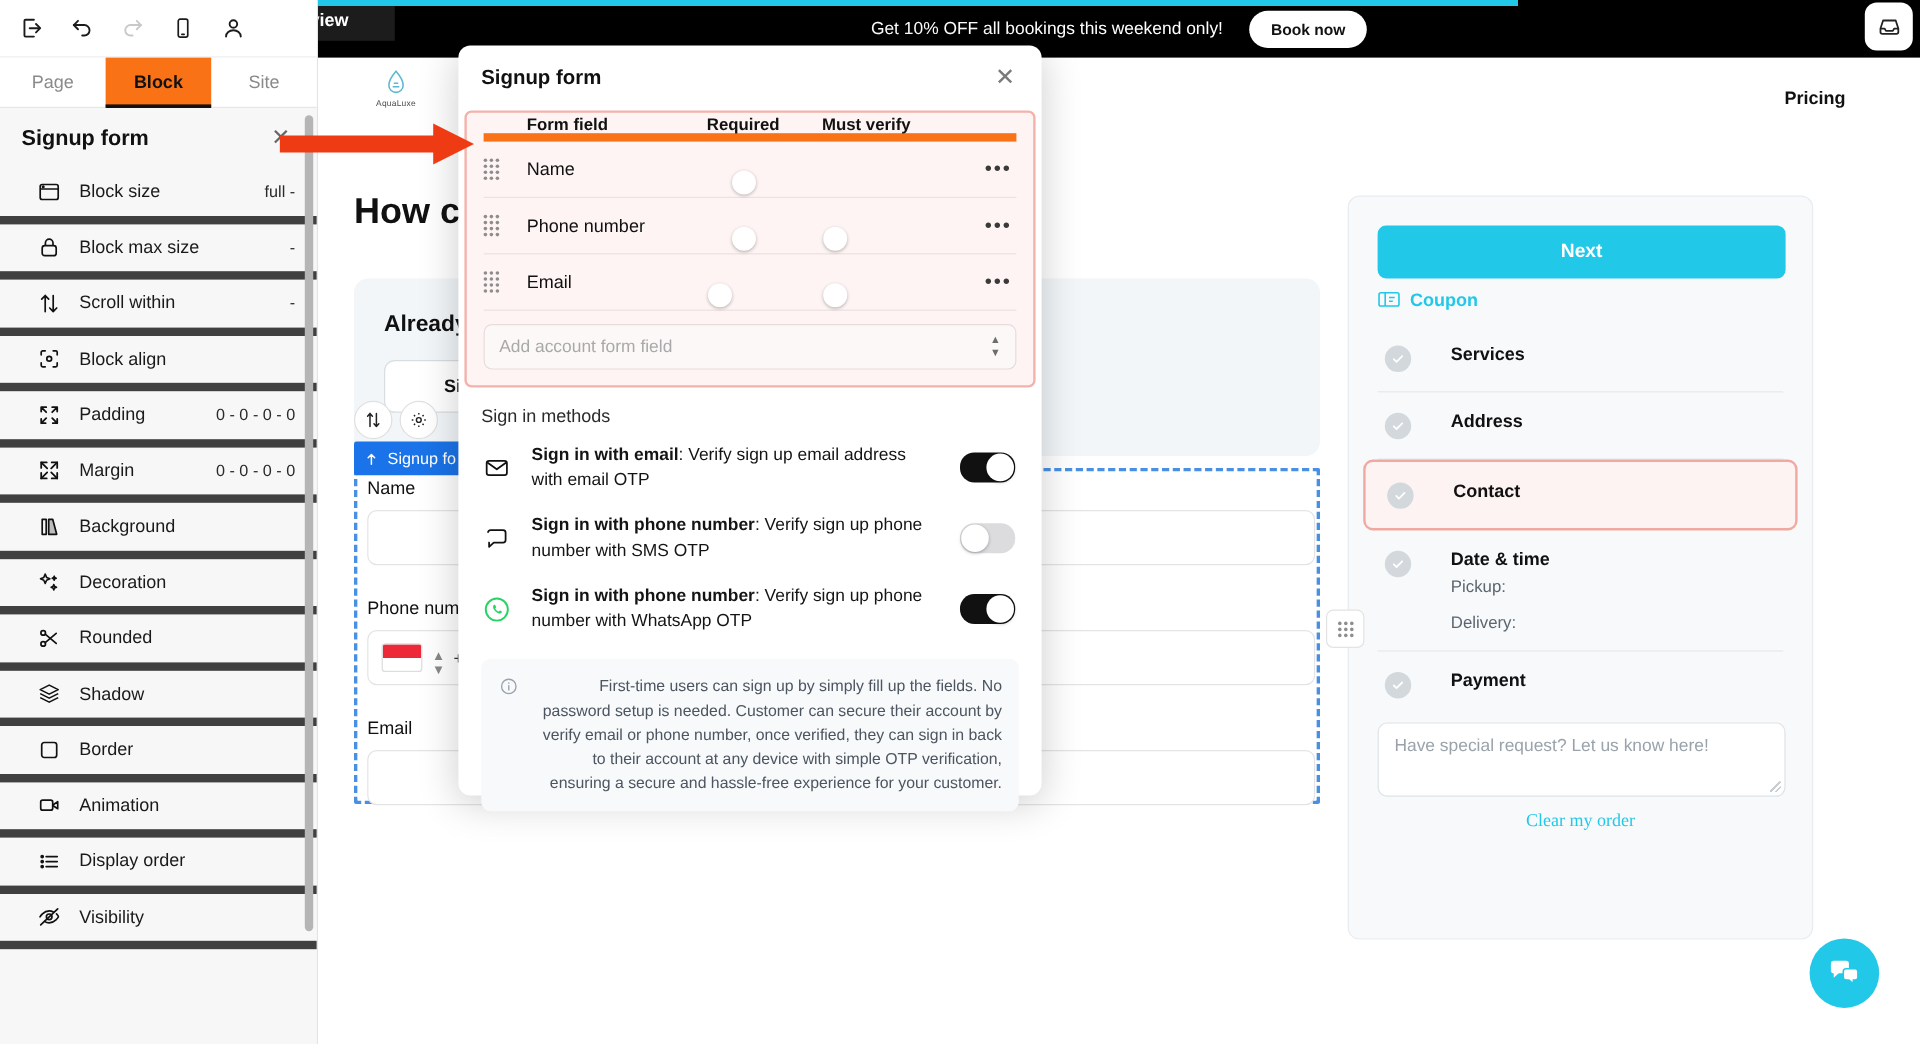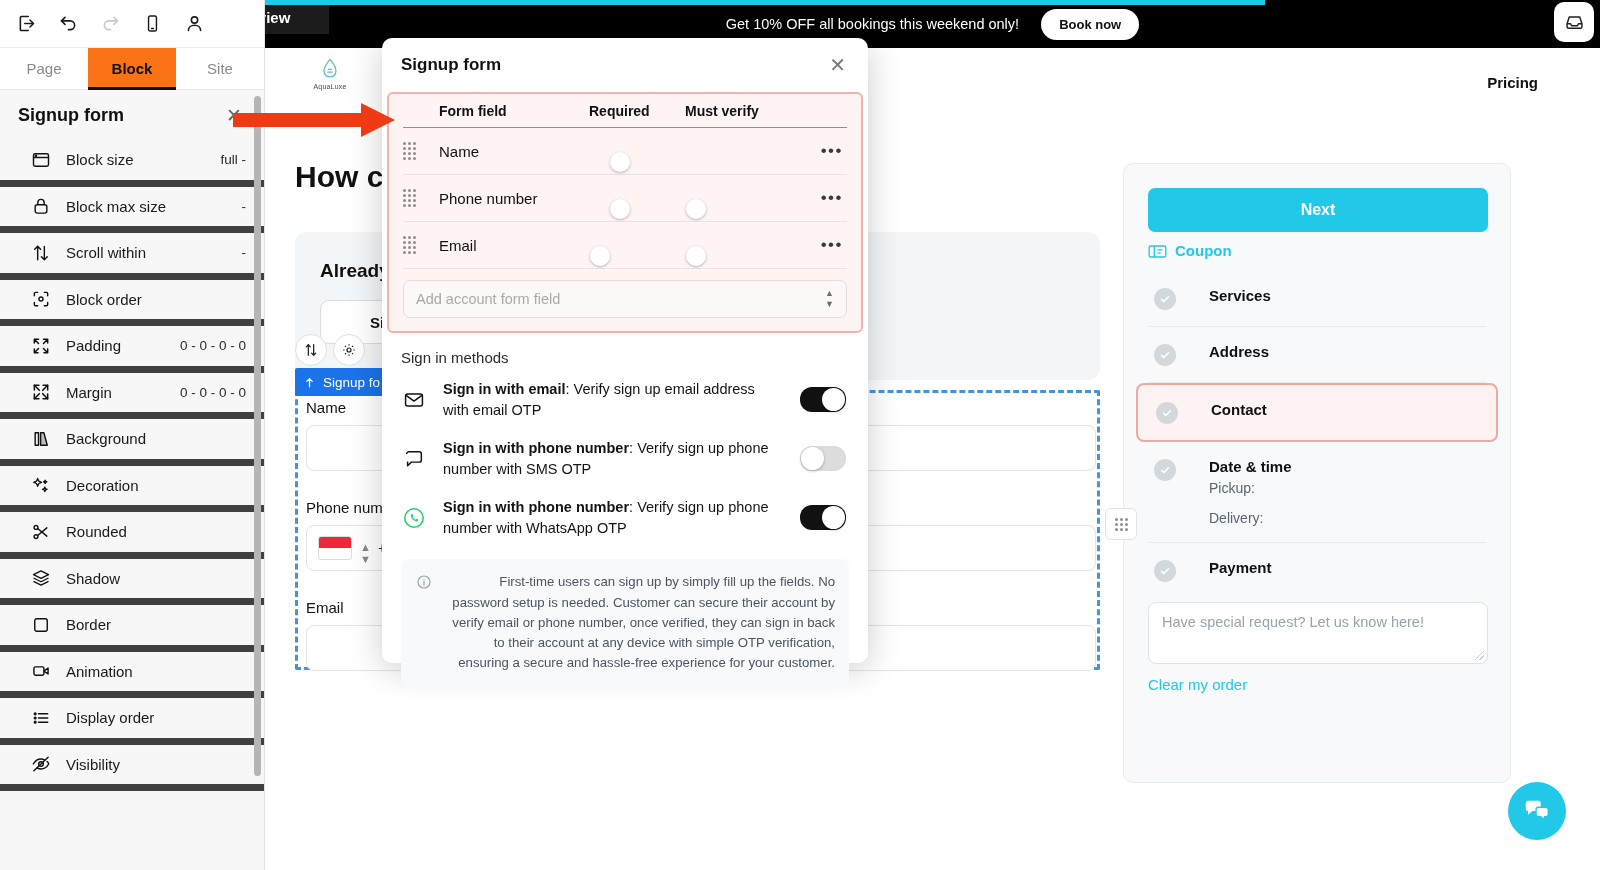--- a/index.html
+++ b/index.html
@@ -174,21 +174,21 @@
     cursor: pointer;
   }
   .est-row {
     display: flex; align-items: center; justify-content: space-between;
     margin-top: 18px;
   }
   .est-label { font-size: 17px; color: #111; }
   .est-right { display: flex; align-items: center; gap: 9px; }
   .est-val { font-size: 17px; font-weight: bold; color: #111; }
   .est-chev { color: #22c8e8; font-size: 17px; cursor: pointer; }
-  .coupon-row { display: flex; align-items: flex-end; gap: 8px; margin-top: 10px; cursor: pointer; }
+  .coupon-row { display: flex; align-items: flex-start; gap: 8px; margin-top: 10px; cursor: pointer; }
   .coupon-text { color: #22c8e8; font-size: 15px; font-weight: bold; }
 
   .step {
     display: flex; align-items: flex-start; gap: 33px; padding: 16px 6px;
     border-bottom: 1px solid #e6eaed;
   }
   .step:last-of-type { border-bottom: none; }
   .step-check {
     width: 22px; height: 22px; border-radius: 50%; background: #d3d8dc;
     display: flex; align-items: center; justify-content: center;
@@ -205,22 +205,23 @@
     width: 340px; height: 62px; border: 1px solid #dde3e7; border-radius: 8px;
     background: #fff; padding: 11px 13px; font-size: 14.5px; color: #9aa3ab;
     margin-top: 4px; position: relative; cursor: text;
   }
   .resize-grip {
     position: absolute; right: 3px; bottom: 3px; width: 9px; height: 9px;
     background: linear-gradient(135deg, transparent 45%, #c7ced3 45%, #c7ced3 55%, transparent 55%),
                 linear-gradient(135deg, transparent 70%, #c7ced3 70%, #c7ced3 80%, transparent 80%);
   }
   .clear-order {
-    text-align: left; color: #22c8e8; font-size: 15px; margin-top: 12px;
+    text-align: center; color: #22c8e8; font-size: 15px; margin-top: 12px;
     cursor: pointer;
+    font-family: Liberation Serif, serif;
   }
 
   .chat-fab {
     position: absolute; right: 34px; bottom: 30px; width: 58px; height: 58px;
     border-radius: 50%; background: #22c8e8; display: flex; align-items: center;
     justify-content: center; cursor: pointer; z-index: 9;
   }
 
   
   .modal {
@@ -235,21 +236,21 @@
   }
   .modal-title { font-size: 17px; font-weight: bold; color: #111; }
   .modal-close { font-size: 20px; color: #7a7a7a; cursor: pointer; line-height: 1; }
 
   .fields-wrap {
     margin: 0 5px; border: 2px solid #f3b2ab; border-radius: 6px;
     background: #fdf4f3; padding: 0 14px 13px 14px;
   }
   .fields-head {
     display: grid; grid-template-columns: 36px 150px 96px 110px 1fr;
-    align-items: center; height: 34px; border-bottom: 1px solid #f97316;
+    align-items: center; height: 24px; border-bottom: 7px solid #f97316;
   }
   .fh { font-size: 14px; font-weight: bold; color: #111; }
   .field-row {
     display: grid; grid-template-columns: 36px 150px 96px 110px 1fr;
     align-items: center; height: 47px; border-bottom: 1px solid #ebe2e1;
   }
   .field-row:last-of-type { border-bottom: none; }
   .field-name { font-size: 15px; color: #111; }
   .dots-btn { font-size: 17px; color: #3a3a3a; letter-spacing: 1.5px; text-align: right;
               cursor: pointer; padding-right: 4px; }
@@ -386,21 +387,21 @@
       <div class="prop-item">
         <span class="prop-icon">
           <svg width="20" height="20" viewBox="0 0 24 24" fill="none" stroke="currentColor" stroke-width="1.7" stroke-linecap="round">
               <path d="M4 8V5.5A1.5 1.5 0 0 1 5.5 4H8"></path>
               <path d="M16 4h2.5A1.5 1.5 0 0 1 20 5.5V8"></path>
               <path d="M20 16v2.5a1.5 1.5 0 0 1-1.5 1.5H16"></path>
               <path d="M8 20H5.5A1.5 1.5 0 0 1 4 18.5V16"></path>
               <circle cx="12" cy="12" r="2.4"></circle>
             </svg>
         </span>
-        <span class="prop-label">Block order</span>
+        <span class="prop-label">Block align</span>
         <span class="prop-value"></span>
       </div>
 
       <div class="prop-item">
         <span class="prop-icon">
           <svg width="20" height="20" viewBox="0 0 24 24" fill="none" stroke="currentColor" stroke-width="1.8" stroke-linecap="round" stroke-linejoin="round">
               <path d="M4 4l5 5M9 4H4.6M4 4v4.4"></path>
               <path d="M20 4l-5 5M15 4h4.4M20 4v4.4"></path>
               <path d="M4 20l5-5M4 20h4.4M4 20v-4.4"></path>
               <path d="M20 20l-5-5M20 20h-4.4M20 20v-4.4"></path>

